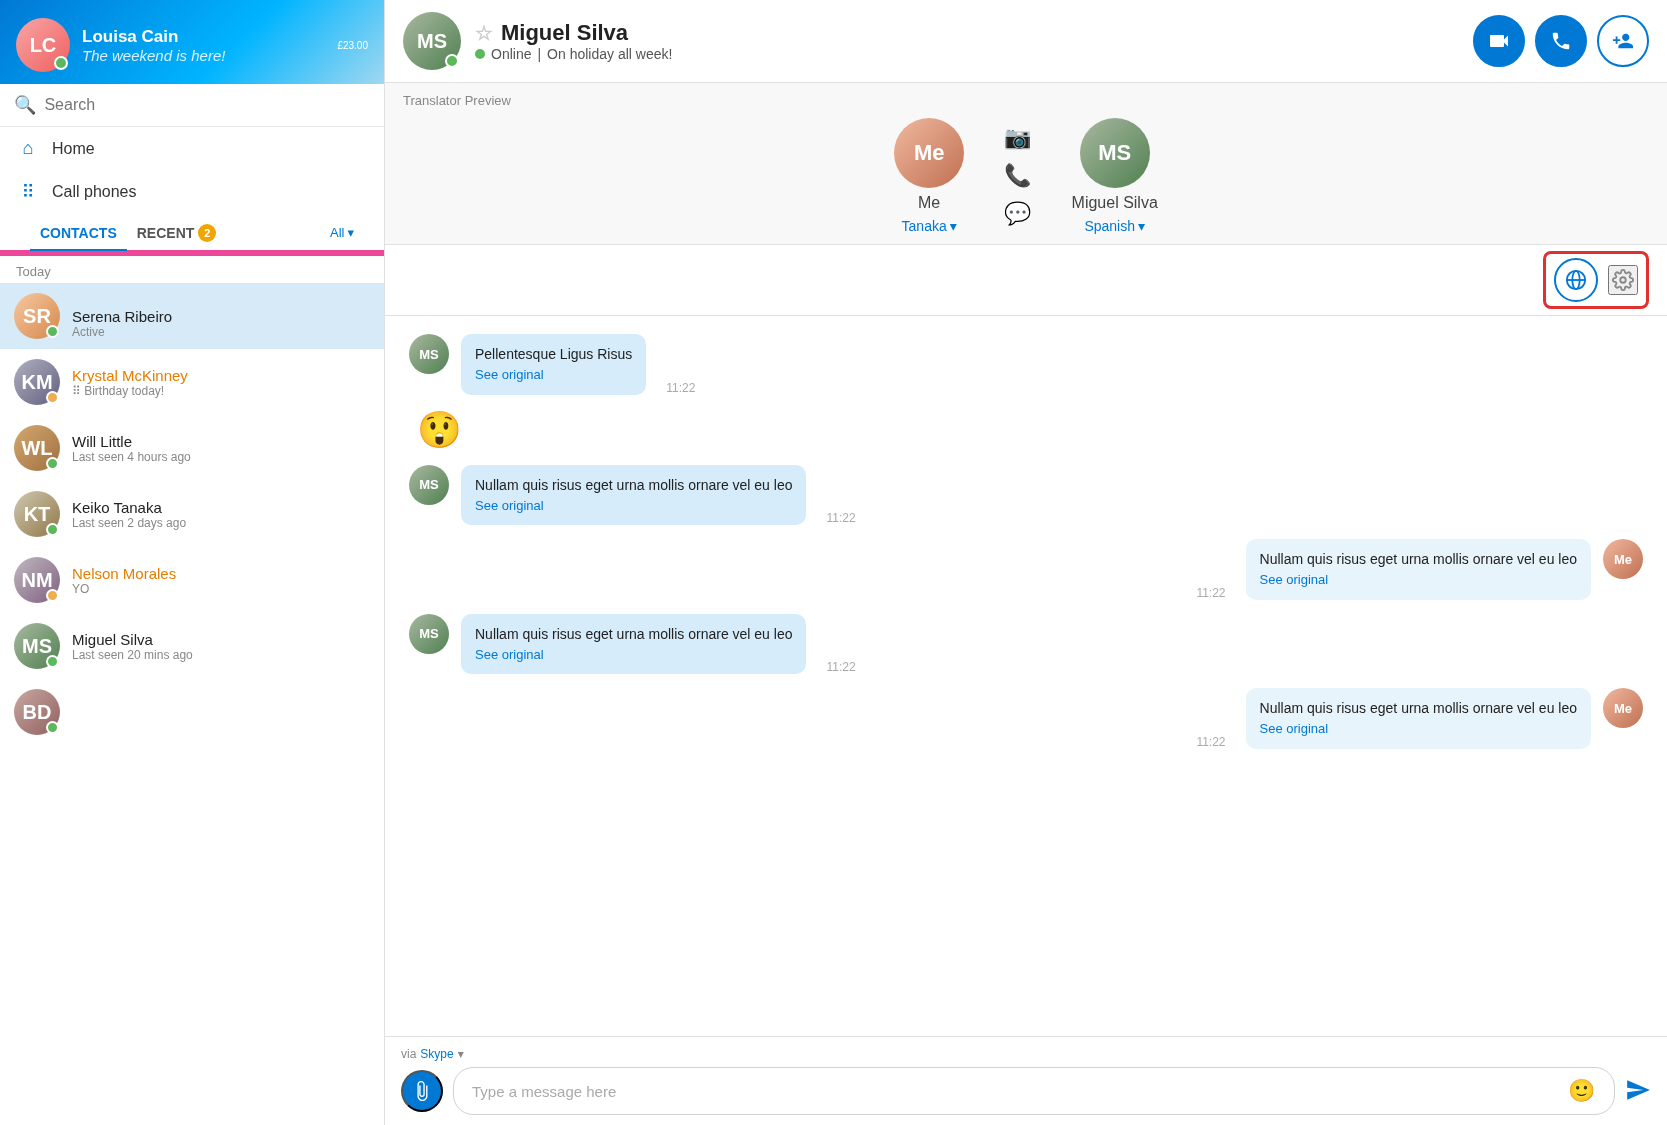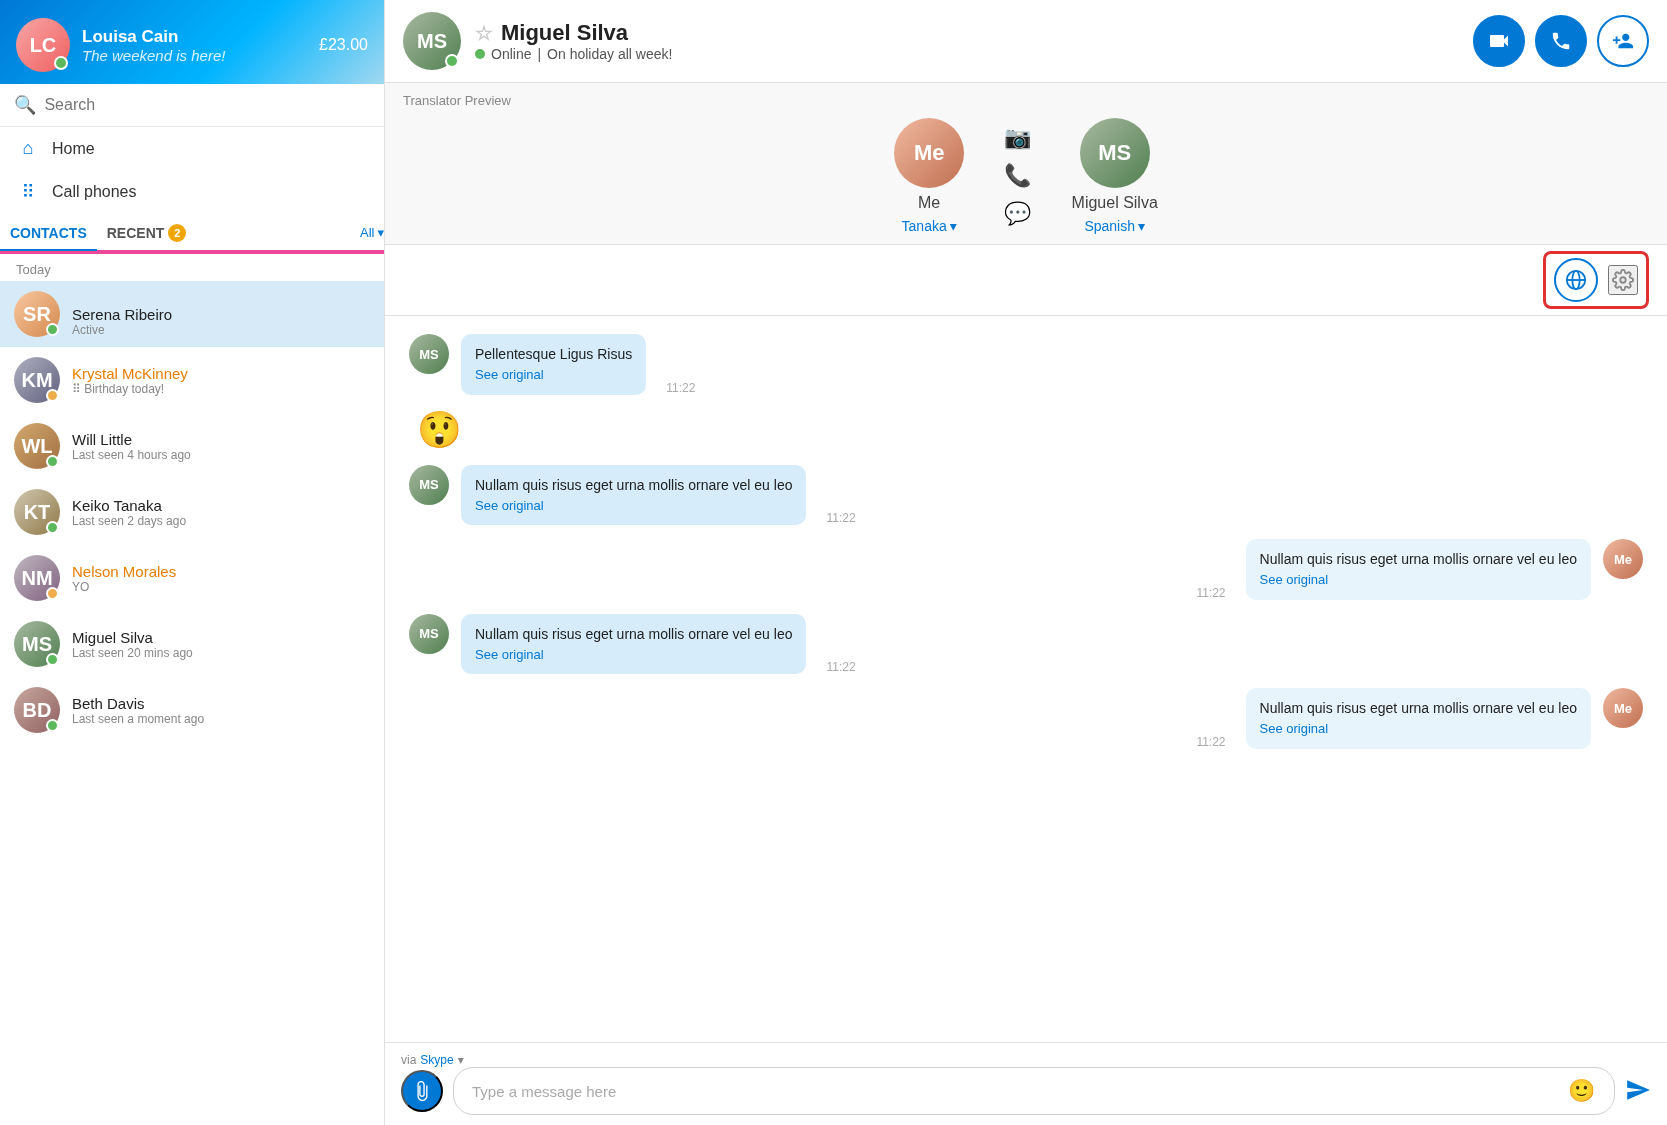--- a/index.html
+++ b/index.html
@@ -27,40 +27,40 @@
     .avatar-wrap { position: relative; }
     .avatar { width: 54px; height: 54px; border-radius: 50%; background: #ccc; overflow: hidden; }
     .status-dot {
       width: 14px; height: 14px; border-radius: 50%; border: 2px solid #fff;
       position: absolute; bottom: 2px; right: 2px;
     }
     .status-online { background: #5cb85c; }
     .status-away { background: #f0ad4e; }
     .user-name { color: #fff; font-size: 17px; font-weight: 600; }
     .user-status { color: rgba(255,255,255,0.85); font-size: 15px; font-style: italic; }
-    .balance { color: #fff; font-size: 16px; font-weight: 500; }
+    .balance { color: #fff; font-size: 10px; font-weight: 500; }
 
     .search-bar {
       display: flex; align-items: center; gap: 8px;
       padding: 10px 14px; border-bottom: 1px solid #e8e8e8;
     }
     .search-icon-wrap { color: #0078d4; font-size: 18px; }
     .search-input {
       border: none; outline: none; font-size: 16px; color: #333; background: transparent; flex: 1;
     }
 
     .nav-item {
       display: flex; align-items: center; gap: 12px;
       padding: 11px 16px; cursor: pointer; color: #333; font-size: 16px;
     }
     .nav-icon { color: #0078d4; font-size: 18px; width: 24px; text-align: center; }
 
     .tabs-row {
-      display: flex; align-items: center; padding: 0 0;
-      border-bottom: 4px solid #ec4899;
+      display: flex; align-items: center; padding: 0 30px;
+      border-bottom: 6px solid #ec4899;
     }
     .tab {
       padding: 10px 10px 8px 10px; font-size: 14px; font-weight: 600; cursor: pointer;
       color: #555; border-bottom: 2px solid transparent; margin-bottom: -2px;
     }
     .tab.active { color: #0078d4; border-bottom: 2px solid #0078d4; }
     .tab-badge {
       background: #f0a500; color: #fff; border-radius: 50%;
       font-size: 11px; width: 18px; height: 18px; display: inline-flex;
       align-items: center; justify-content: center; margin-left: 4px;
@@ -180,21 +180,21 @@
     .msg-time { font-size: 12px; color: #aaa; align-self: flex-end; margin-left: 8px; }
     .msg-time.right { margin-left: 0; margin-right: 8px; }
     .see-original { color: #0078d4; font-size: 13px; cursor: pointer; }
     .emoji-row { font-size: 36px; margin-left: 8px; }
 
     
     .input-area {
       border-top: 1px solid #e0e0e0; padding: 10px 16px;
       background: #fff;
     }
-    .via-skype { color: #888; font-size: 12px; display: flex; align-items: center; gap: 4px; }
+    .via-skype { color: #888; font-size: 12px; margin-bottom: 6px; display: flex; align-items: center; gap: 4px; }
     .via-link { color: #0078d4; font-size: 12px; cursor: pointer; }
     .input-row { display: flex; align-items: center; gap: 10px; }
     .attach-btn {
       width: 42px; height: 42px; border-radius: 50%; background: #0078d4;
       color: #fff; font-size: 20px; display: flex; align-items: center; justify-content: center; cursor: pointer; flex-shrink: 0;
     }
     .msg-input {
       flex: 1; border: 1px solid #d0d0d0; border-radius: 20px;
       padding: 10px 18px; font-size: 15px; color: #888; outline: none;
       display: flex; align-items: center; justify-content: space-between;
@@ -330,24 +330,20 @@
       <div class="contact-sub">Last seen 20 mins ago</div>
     </div>
   </div>
 
   <div class="contact-item">
     <div class="contact-avatar avatar-wrap">
       <div class="avatar av-beth">
           <div class="av-text">BD</div>
         </div>
       <div class="status-dot status-online"></div>
-    </div>
-    <div class="contact-info">
-      <div class="contact-name">Beth Davis</div>
-      <div class="contact-sub">Last seen a moment ago</div>
     </div>
   </div>
 </div>
 
 <div class="main">
 
   <div class="chat-header">
     <div class="chat-header-avatar avatar-wrap">
       <div class="avatar av-miguel2" style="width:58px;height:58px;">
           <div class="av-text" style="font-size:20px;">MS</div>

